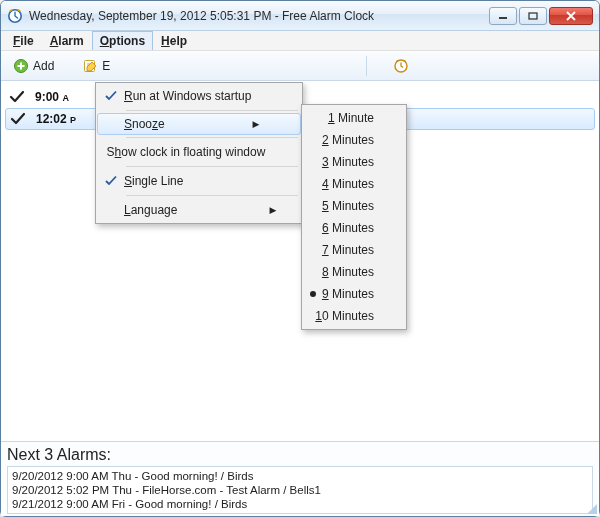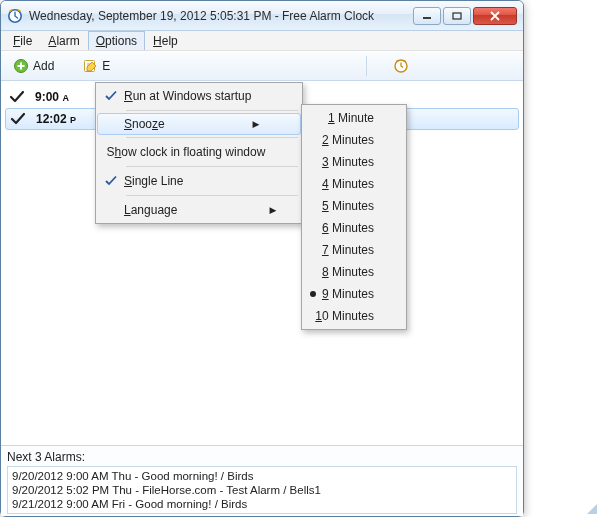--- a/index.html
+++ b/index.html
@@ -1,27 +1,27 @@
 <!DOCTYPE html>
 <html><head>
 <meta charset="utf-8">
 <style>
 * { box-sizing: border-box; margin: 0; padding: 0; font-family: "Segoe UI", Tahoma, sans-serif; font-size: 12px; }
 body { background: #fff; width: 600px; height: 517px; overflow: hidden; }
 
-.window { width: 524px; height: 517px; border: 1px solid #5a7fa0; border-radius: 6px; background: #fff; display: flex; flex-direction: column; box-shadow: 0 2px 10px rgba(0,0,0,0.3); }
+.window { width: 600px; height: 517px; border: 1px solid #5a7fa0; border-radius: 6px; background: #fff; display: flex; flex-direction: column; box-shadow: 0 2px 10px rgba(0,0,0,0.3); }
 
 .titlebar { height: 30px; background: linear-gradient(to bottom, #f8fbff 0%, #e6eff9 45%, #d5e5f5 46%, #e8f2fb 100%); border-radius: 5px 5px 0 0; display: flex; align-items: center; padding: 0 6px; border-bottom: 1px solid #b8cfe5; }
 .titlebar .ticon { width: 16px; height: 16px; margin-right: 6px; display: flex; align-items: center; justify-content: center; }
 .titlebar .title { flex: 1; color: #2b2b2b; font-size: 12px; }
 .winbtns { display: flex; gap: 2px; }
 .winbtn { width: 28px; height: 18px; border: 1px solid #8fa8c1; border-radius: 3px; background: linear-gradient(to bottom, #f6fbff, #d8e7f6); display: flex; align-items: center; justify-content: center; font-size: 10px; color: #3a3a3a; cursor: default; }
 .winbtn.close { width: 44px; background: linear-gradient(to bottom, #f07a6e 0%, #e05444 45%, #c93a29 46%, #d9584a 100%); border-color: #9e3026; color: #fff; }
 
-.menubar { height: 20px; background: #f4f4f4; display: flex; align-items: stretch; padding: 0 4px; border-bottom: 1px solid #e0e0e0; }
+.menubar { height: 20px; background: #f4f4f4; display: flex; align-items: stretch; padding: 0 4px; border-bottom: 1px solid #e0e0e0; font-weight: bold; }
 .menuitem { padding: 2px 8px; display: flex; align-items: center; cursor: default; color: #222; }
 .menuitem .ul { text-decoration: underline; }
 .menuitem.open { background: #e8f0fb; border: 1px solid #a8c6e4; border-bottom: none; padding: 1px 7px; position: relative; z-index: 11; }
 
 .toolbar { height: 30px; background: linear-gradient(to bottom, #fbfdff, #e9f1fa); border-bottom: 1px solid #c9d8e8; display: flex; align-items: center; padding: 0 6px; gap: 16px; }
 .tbtn { display: flex; align-items: center; gap: 4px; padding: 3px 6px; border-radius: 3px; cursor: default; color: #222; }
 .tbtn .ico { width: 16px; height: 16px; display: flex; align-items: center; justify-content: center; }
 .tsep { width: 1px; height: 20px; background: #c9d8e8; margin: 0 4px; }
 
 .content { flex: 1; background: #fff; position: relative; overflow: hidden; border-top: 1px solid #fff; }
@@ -38,21 +38,21 @@
 .dd-item .lbl { flex: 1; padding-right: 10px; white-space: nowrap; }
 .dd-item .ul { text-decoration: underline; }
 .dd-item .arrow { width: 14px; text-align: center; font-size: 9px; }
 .dd-item.hover { background: linear-gradient(to bottom, #f4f9ff, #dcecfd); border: 1px solid #aecff2; border-radius: 3px; height: 22px; margin: -1px; padding-right: 37px; }
 .dd-sep { height: 1px; background: #d5d5d5; margin: 3px 2px 3px 28px; }
 
 .dd-options { top: 0px; left: 94px; width: 208px; }
 .dd-snooze { top: 22px; left: 300px; width: 106px; }
 
 .statusarea { border-top: 1px solid #c9d8e8; background: #fbfdff; padding: 2px 6px 2px 6px; }
-.statusarea .hdr { font-size: 12px; color: #222; padding: 2px 0; }
+.statusarea .hdr { font-size: 16px; color: #222; padding: 2px 0; }
 .statusbox { border: 1px solid #c9d8e8; background: #fff; padding: 2px 4px; height: 48px; overflow: hidden; }
 .statusbox .line { font-size: 11.5px; color: #222; line-height: 14px; white-space: nowrap; }
 
 .resize-grip { position: absolute; right: 3px; bottom: 3px; width: 12px; height: 12px; }
 .resize-grip::before { content: ""; position: absolute; right: 0; bottom: 0; width: 0; height: 0; border-style: solid; border-width: 0 0 10px 10px; border-color: transparent transparent #b8cfe5 transparent; }
 
 svg { display: block; }
 </style>
 </head>
 <body>

